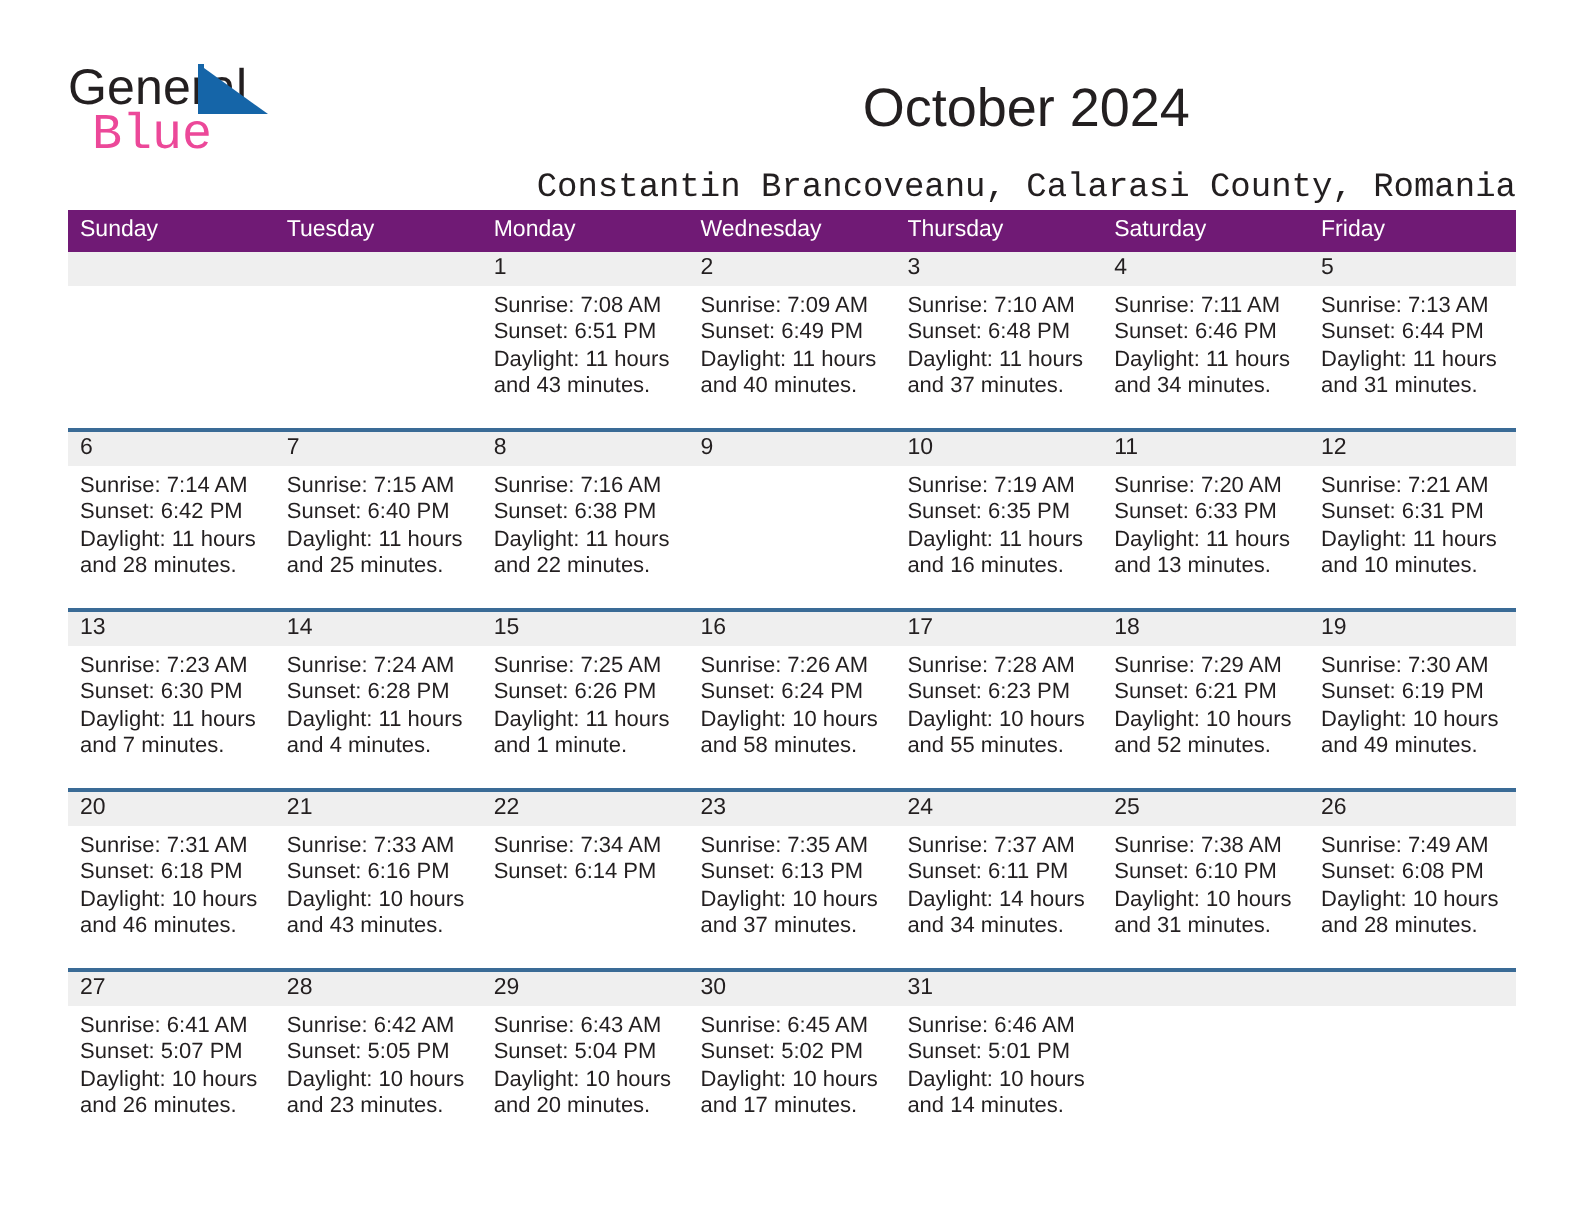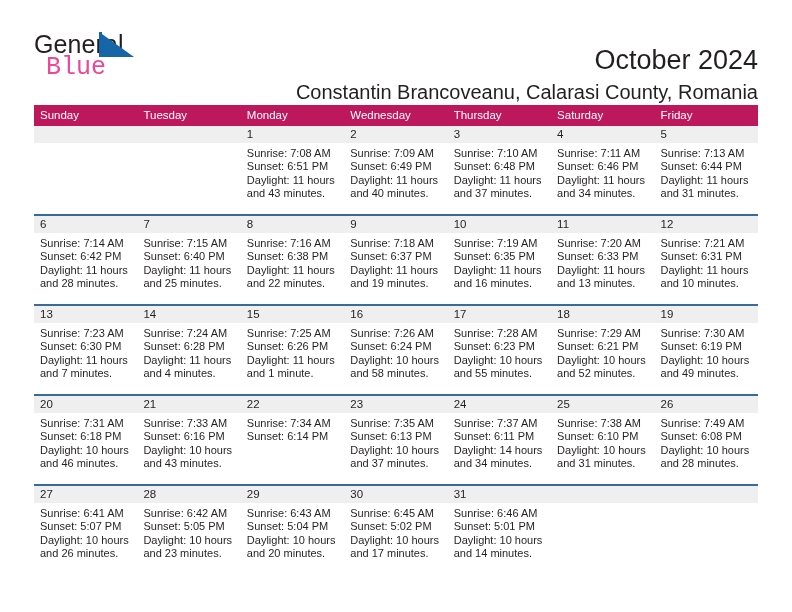--- a/index.html
+++ b/index.html
@@ -72,49 +72,50 @@
     left: 65px;
     top: 2px;
     width: 3px;
     height: 25px;
     background: #1565a8;
   }
 
   .title-block {
     position: absolute;
     right: 0;
-    top: 14px;
-    text-align: right;
+    top: 8px;
+    text-align: center;
   }
   .cal-title {
     font-size: 27px;
     color: #231f20;
     line-height: 32px;
     white-space: nowrap;
   }
   .cal-subtitle {
-    margin-top: 7px;
-    font-size: 20px;
+    margin-top: 16px;
+    font-size: 17px;
     color: #231f20;
     line-height: 18px;
     white-space: nowrap;
+    font-family: Liberation Mono, monospace;
   }
 
   
   .calendar {
     position: absolute;
     left: 34px;
     top: 105px;
     width: 724px;
   }
 
   .weekday-header {
     display: flex;
     width: 100%;
-    background: #be185d;
+    background: #701a75;
     height: 21px;
   }
   .weekday-cell {
     flex: 1 1 0;
     color: #ffffff;
     font-size: 11.5px;
     line-height: 21px;
     padding-left: 6px;
     box-sizing: border-box;
     overflow: hidden;
@@ -276,25 +277,20 @@
             <div class="day-cell">
               <div class="day-number">8</div>
               <div class="day-info">
                 <div>Sunrise: 7:16 AM</div>
                 <div>Sunset: 6:38 PM</div>
                 <div class="daylight">Daylight: 11 hours and 22 minutes.</div>
               </div>
             </div>
             <div class="day-cell">
               <div class="day-number">9</div>
-              <div class="day-info">
-                <div>Sunrise: 7:18 AM</div>
-                <div>Sunset: 6:37 PM</div>
-                <div class="daylight">Daylight: 11 hours and 19 minutes.</div>
-              </div>
             </div>
             <div class="day-cell">
               <div class="day-number">10</div>
               <div class="day-info">
                 <div>Sunrise: 7:19 AM</div>
                 <div>Sunset: 6:35 PM</div>
                 <div class="daylight">Daylight: 11 hours and 16 minutes.</div>
               </div>
             </div>
             <div class="day-cell">

